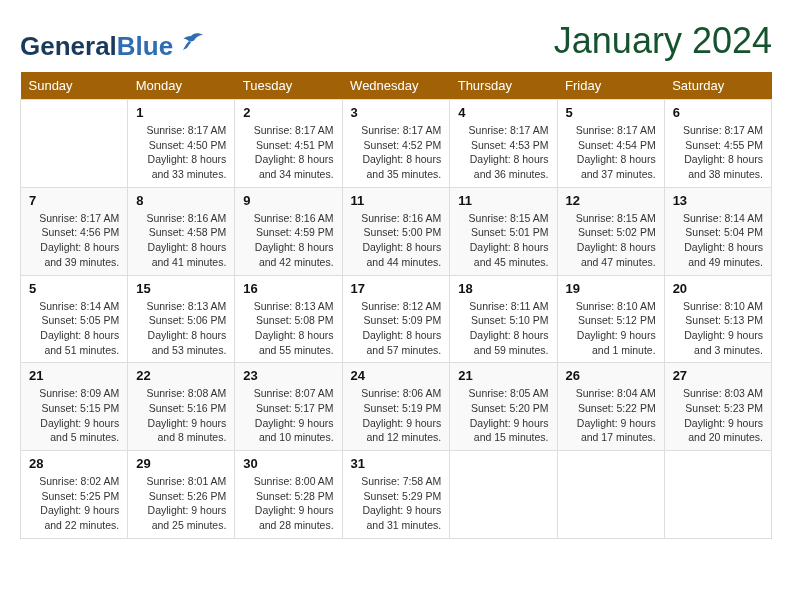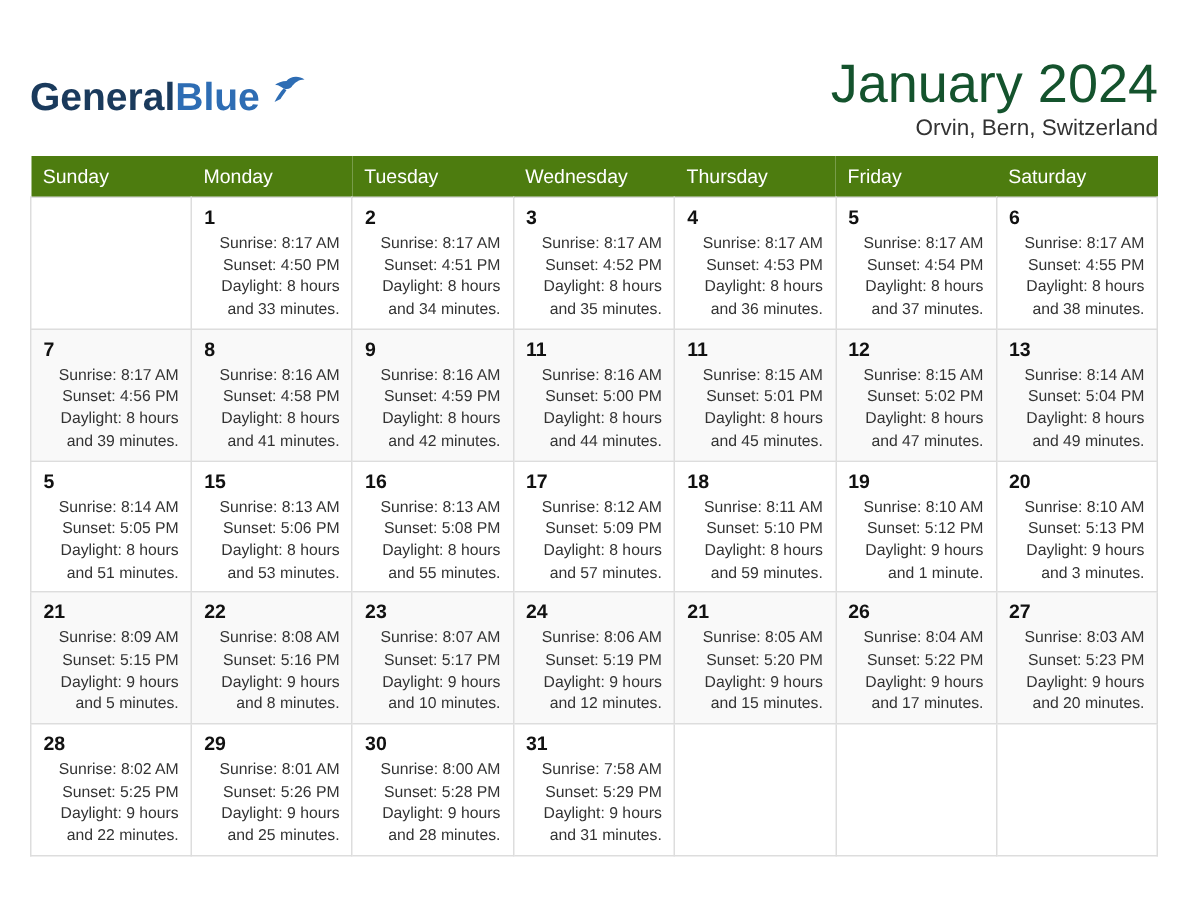--- a/index.html
+++ b/index.html
@@ -6,23 +6,22 @@
     body {
       font-family: Arial, sans-serif;
       background: #fff;
       width: 792px;
       min-height: 612px;
       padding: 20px;
     }
     .header {
       display: flex;
       justify-content: space-between;
-      align-items: center;
+      align-items: flex-end;
       margin-bottom: 10px;
-      margin-top: 15px;
     }
     .logo {
       display: flex;
       flex-direction: column;
       align-items: flex-start;
     }
     .title-section {
       text-align: right;
     }
     .month-title {
@@ -33,21 +32,21 @@
     .location {
       font-size: 15px;
       color: #333;
     }
     table {
       width: 100%;
       border-collapse: collapse;
       font-size: 11px;
     }
     thead tr th {
-      background-color: #4d7c0f;
+      background-color: #a16207;
       color: white;
       text-align: left;
       padding: 6px 8px;
       font-size: 13px;
       font-weight: normal;
     }
     tbody tr td {
       vertical-align: top;
       padding: 5px 8px;
       border: 1px solid #ddd;
@@ -87,21 +86,20 @@
         <span style="font-size:26px; font-weight:bold; color:#1a3a5c;">General</span><span style="font-size:26px; font-weight:bold; color:#2e6db4;">Blue</span>
       </div>
       <svg width="28" height="22" viewBox="0 0 28 22" style="margin-left:2px; margin-top:-8px;">
         <path d="M14 4 C16 1, 22 0, 26 3 C22 3, 20 5, 18 7 C17 9, 15 10, 12 9 C10 8, 8 6, 6 7 C8 5, 11 4, 14 4Z" fill="#2e6db4"></path>
         <path d="M12 9 C10 11, 8 14, 6 18 L10 16 C11 14, 13 12, 14 10Z" fill="#2e6db4"></path>
       </svg>
     </div>
   </div>
   <div class="title-section">
     <div class="month-title">January 2024</div>
-    <div class="location">Orvin, Bern, Switzerland</div>
   </div>
 </div>
 
 <table>
   <thead>
     <tr id="header-row">
     <th>Sunday</th>
         <th>Monday</th>
         <th>Tuesday</th>
         <th>Wednesday</th>

